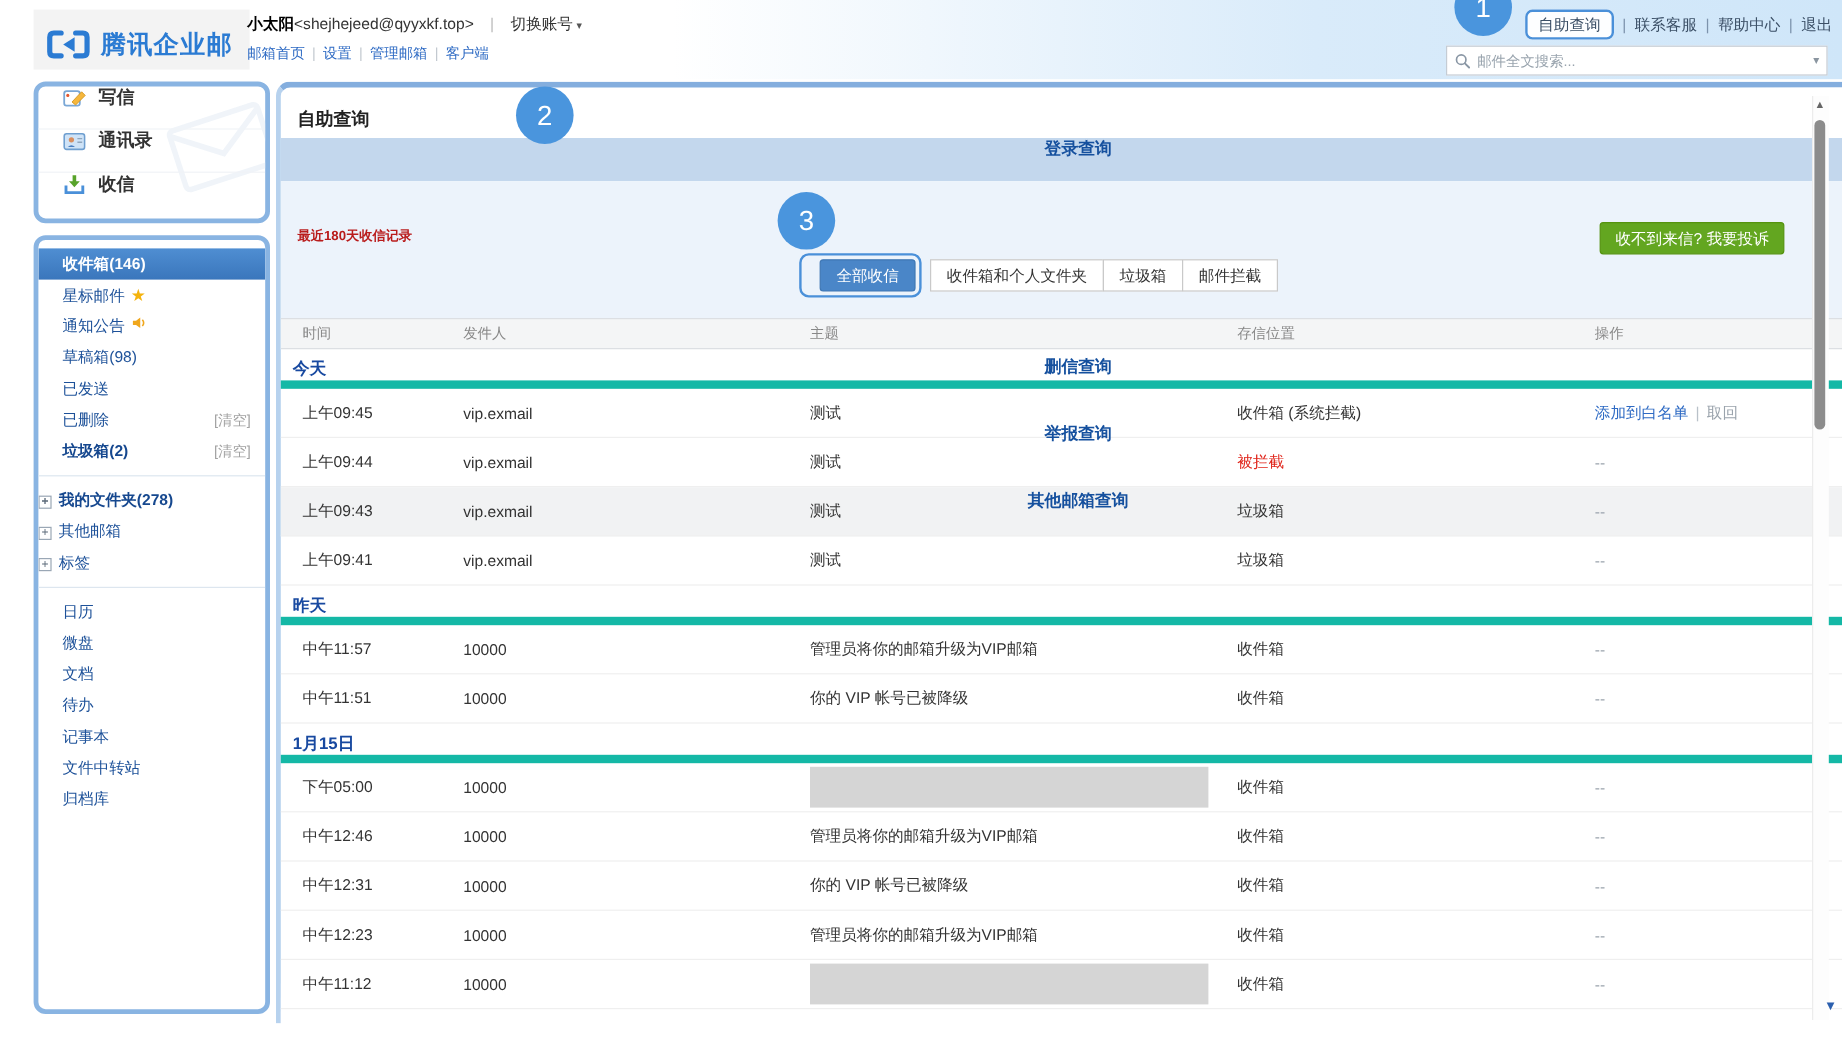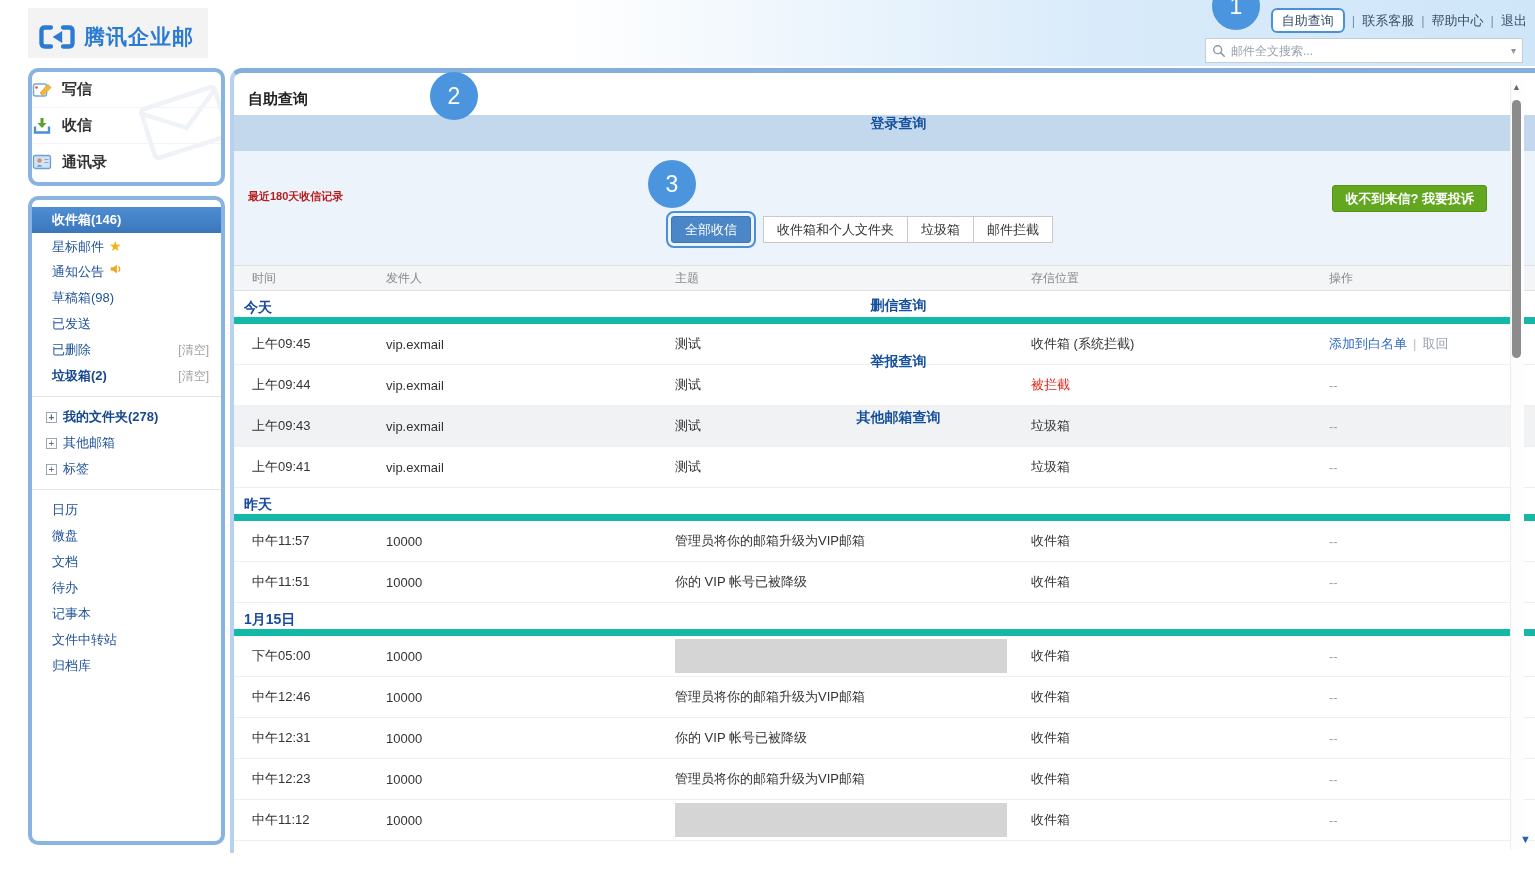--- a/index.html
+++ b/index.html
@@ -44,62 +44,62 @@
     color:#fff; font-size:23px; display:flex; align-items:center; justify-content:center;
     z-index:50; }
   .ann1 { left:1212px; top:-18px; }
   .ann2 { left:430px; top:72px; }
   .ann3 { left:648px; top:160px; }
 
   
   .panelA { position:absolute; left:28px; top:68px; width:197px; height:118px; background:#fff;
     border:4px solid #89b4e2; border-radius:10px; overflow:hidden; }
   .watermark { position:absolute; right:-18px; top:6px; opacity:.55; }
-  .action-btn { position:relative; display:flex; align-items:center; gap:10px; height:36px;
-    cursor:pointer; border-bottom:1px solid #f0f3f7; }
+  .action-btn { position:relative; display:flex; align-items:flex-start; gap:10px; height:36px;
+    padding-left:20px; cursor:pointer; border-bottom:1px solid #f0f3f7; }
   .action-btn:last-child { border-bottom:none; }
   .action-btn .label { font-size:15px; font-weight:bold; color:#333; }
   .aicon { width:20px; height:20px; display:inline-flex; }
 
   .panelB { position:absolute; left:28px; top:196px; width:197px; height:649px; background:#fff;
     border:4px solid #89b4e2; border-radius:10px; padding-top:7px; overflow:hidden; }
   .folder-item, .tree-item, .app-item { position:relative; height:26px; line-height:26px;
     padding-left:20px; font-size:13px; color:#1d5199; cursor:pointer; }
   .folder-item.bold, .tree-item.bold { font-weight:bold; color:#16488f; }
   .folder-item.selected { background:linear-gradient(#4f8ed2,#3a76bc); color:#fff; font-weight:bold; }
   .ficon { margin-left:5px; }
   .star-icon { color:#f4b30d; font-size:14px; }
   .fclear { position:absolute; right:12px; color:#a2a2a2; font-weight:normal; font-size:12px; }
   .sb-divider { height:1px; background:#dde6ef; margin:7px 0; }
   .plusbox { display:inline-block; width:11px; height:11px; line-height:9px; text-align:center;
     border:1px solid #9aa7b5; color:#5d6b7a; font-size:10px; margin-right:6px; background:#fff; }
-  .tree-item { padding-left:14px; }
+  .tree-item { padding-left:0; }
 
   
   .main { position:absolute; left:230px; top:68px; width:1305px; height:785px; background:#fff;
     border-top:5px solid #84aede; border-left:4px solid #b7d2ee; border-top-left-radius:12px; }
   .ptitle { padding:17px 0 0 14px; height:42px; font-size:15px; font-weight:bold; color:#222; }
 
   .tabbar { height:36px; background:#c3d7ed; display:flex; align-items:center;
     padding-left:28px; gap:38px;flex-direction:column; }
   .tab { font-size:14px; font-weight:bold; color:#15509e; cursor:pointer; white-space:nowrap; }
   .tab.active { background:#fff; border:2px solid #4a90d9; border-radius:6px; color:#111;
     padding:5px 15px; margin:0 -8px; }
 
   .subband { position:relative; height:114px; background:#ecf3fb; }
   .section-title { position:absolute; left:14px; top:38px; font-size:11px; font-weight:bold; color:#b91c1c; }
   .filters { position:absolute; left:432px; top:60px; display:flex; align-items:center; }
   .hl-ring { border:2px solid #4a90d9; border-radius:8px; padding:3px; margin-right:8px;
     background:transparent; display:inline-block; }
   .filter { height:27px; padding:0 13px; font-size:13px; font-family:inherit; cursor:pointer;
     background:#fff; border:1px solid #c9c9c9; color:#333; margin-left:-1px; }
-  .filter.active { background:#4a86c8; border:1px solid #3f77b4; color:#fff; border-radius:3px; margin-left:0; }
+  .filter.active { background:#4a86c8; border:1px solid #3f77b4; color:#fff; border-radius:3px; margin-left:12px; }
   .complain-btn { position:absolute; right:48px; top:34px; height:27px; padding:0 12px;
     background:#63a620; border:1px solid #55930f; border-radius:3px; color:#fff; font-size:13px;
-    font-weight:bold; font-family:inherit; cursor:pointer; }
+    font-weight:normal; font-family:inherit; cursor:pointer; }
 
   .thead { display:flex; align-items:center; height:26px; background:#f4f5f6;
     border-top:1px solid #dcdfe3; border-bottom:1px solid #dcdfe3; color:#888; font-size:12px; }
   .c0 { width:152px; padding-left:18px; }
   .c1c { width:289px; }
   .c2c { width:356px; }
   .c3c { width:298px; }
   .c4c { flex:1; }
 
   .group-header { height:33px; line-height:33px; padding-left:10px; font-size:14px;
@@ -138,20 +138,28 @@
       <span class="aicon" style="width:38px;height:28px">
         <svg viewBox="0 0 44 30" width="38" height="28">
           <path d="M15 4 H8 Q4 4 4 8 V22 Q4 26 8 26 H15" fill="none" stroke="#2b7bd3" stroke-width="5" stroke-linecap="round"></path>
           <path d="M29 4 H36 Q40 4 40 8 V22 Q40 26 36 26 H29" fill="none" stroke="#2b7bd3" stroke-width="5" stroke-linecap="round"></path>
           <path d="M28 8 V22 L17 15 Z" fill="#2b7bd3"></path>
         </svg>
       </span>
       <span class="logo-text">腾讯企业邮</span>
     </div>
 
+    <div class="account">
+      <div class="acc-line1">
+        <span class="acc-name">小太阳</span><span>&lt;shejhejeed@qyyxkf.top&gt;</span>
+        <span class="sep">|</span>
+        <span class="switch">切换账号</span><span class="caret">▾</span>
+      </div>
+      <div class="acc-line2" id="nav-links"><a class="hlink">邮箱首页</a><span class="sep">|</span><a class="hlink">设置</a><span class="sep">|</span><a class="hlink">管理邮箱</a><span class="sep">|</span><a class="hlink">客户端</a></div>
+    </div>
 
     <div class="top-links" id="top-links"><a class="boxed">自助查询</a><span class="sep">|</span><a>联系客服</a><span class="sep">|</span><a>帮助中心</a><span class="sep">|</span><a>退出</a></div>
 
     <div class="searchbox">
       <span class="aicon" style="width:14px;height:14px;margin-right:5px">
         <svg viewBox="0 0 16 16" width="14" height="14">
           <circle cx="6.5" cy="6.5" r="4.5" fill="none" stroke="#8a97a5" stroke-width="1.6"></circle>
           <path d="M10 10 L14 14" stroke="#8a97a5" stroke-width="1.8" stroke-linecap="round"></path>
         </svg>
       </span>
@@ -180,37 +188,37 @@
               <rect x="1.5" y="4" width="13" height="12" rx="2" fill="#fff" stroke="#7aa7d6" stroke-width="1.5"></rect>
               <circle cx="4.5" cy="7.5" r="1.3" fill="#e4572e"></circle>
               <path d="M8 13 L16 4.5 L19 7.5 L11 15.5 Z" fill="#f6b73c" stroke="#d49a26" stroke-width="0.8"></path>
             </svg>
           </span>
           <span class="label">写信</span>
         </div>
         <div class="action-btn">
           <span class="aicon">
             <svg viewBox="0 0 20 20" width="20" height="20">
-              <path d="M10 2 V8" stroke="#58a32a" stroke-width="3"></path>
-              <path d="M5.5 7 L10 12 L14.5 7 Z" fill="#58a32a"></path>
-              <path d="M3 10.5 V16.5 H17 V10.5" fill="none" stroke="#4a90d9" stroke-width="2.4"></path>
-            </svg>
-          </span>
-          <span class="label">收信</span>
-        </div>
-        <div class="action-btn">
-          <span class="aicon">
-            <svg viewBox="0 0 20 20" width="20" height="20">
               <rect x="1.5" y="3.5" width="17" height="13" rx="2" fill="#cfe3f7" stroke="#6f9fd0" stroke-width="1.3"></rect>
               <circle cx="7.5" cy="8.5" r="2.2" fill="#d98f5f"></circle>
               <path d="M4.5 14.5 Q7.5 11.5 10.5 14.5 Z" fill="#4a7fc1"></path>
               <path d="M12.5 7.5 H16.5 M12.5 10.5 H16.5" stroke="#8fa6bd" stroke-width="1.2"></path>
             </svg>
           </span>
           <span class="label">通讯录</span>
+        </div>
+        <div class="action-btn">
+          <span class="aicon">
+            <svg viewBox="0 0 20 20" width="20" height="20">
+              <path d="M10 2 V8" stroke="#58a32a" stroke-width="3"></path>
+              <path d="M5.5 7 L10 12 L14.5 7 Z" fill="#58a32a"></path>
+              <path d="M3 10.5 V16.5 H17 V10.5" fill="none" stroke="#4a90d9" stroke-width="2.4"></path>
+            </svg>
+          </span>
+          <span class="label">收信</span>
         </div>
       </div>
   </div>
 
   <div class="panelB">
     <div id="folder-list">
         <div class="folder-item selected"><span class="flabel">收件箱(146)</span></div>
         <div class="folder-item"><span class="flabel">星标邮件</span><span class="ficon star-icon">★</span></div>
         <div class="folder-item"><span class="flabel">通知公告</span><span class="ficon speaker-icon"><svg viewBox="0 0 16 16" width="14" height="14">
               <path d="M2 6 H5 L9 3 V13 L5 10 H2 Z" fill="#f0a71d"></path>

